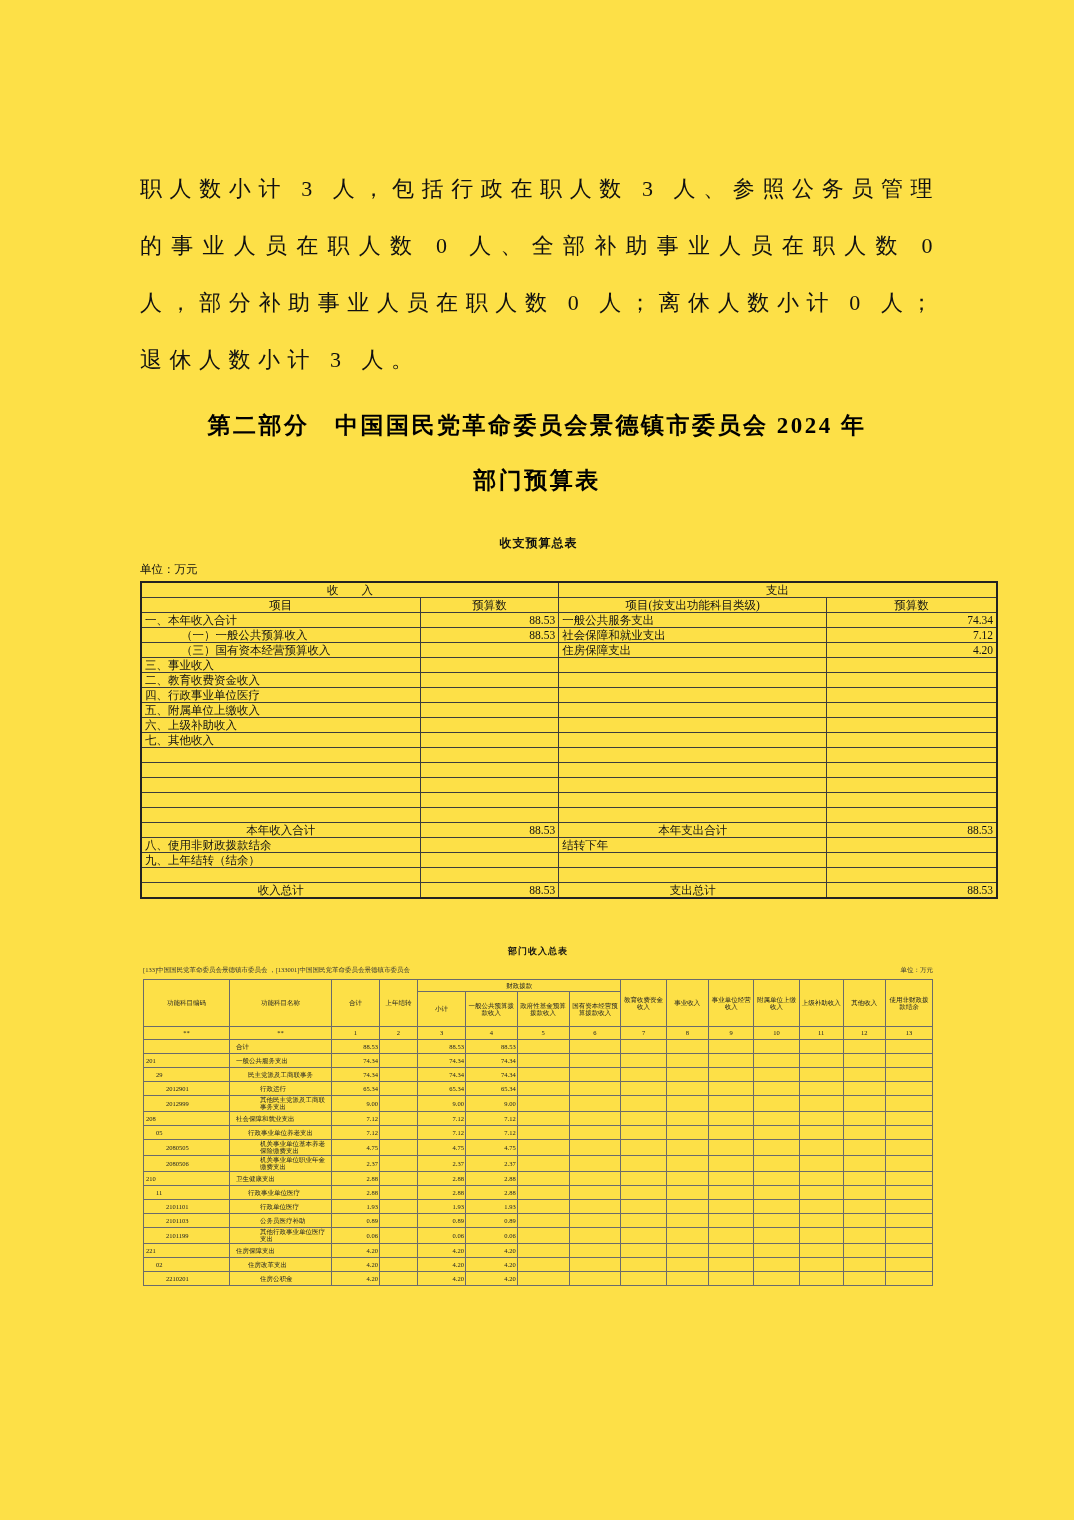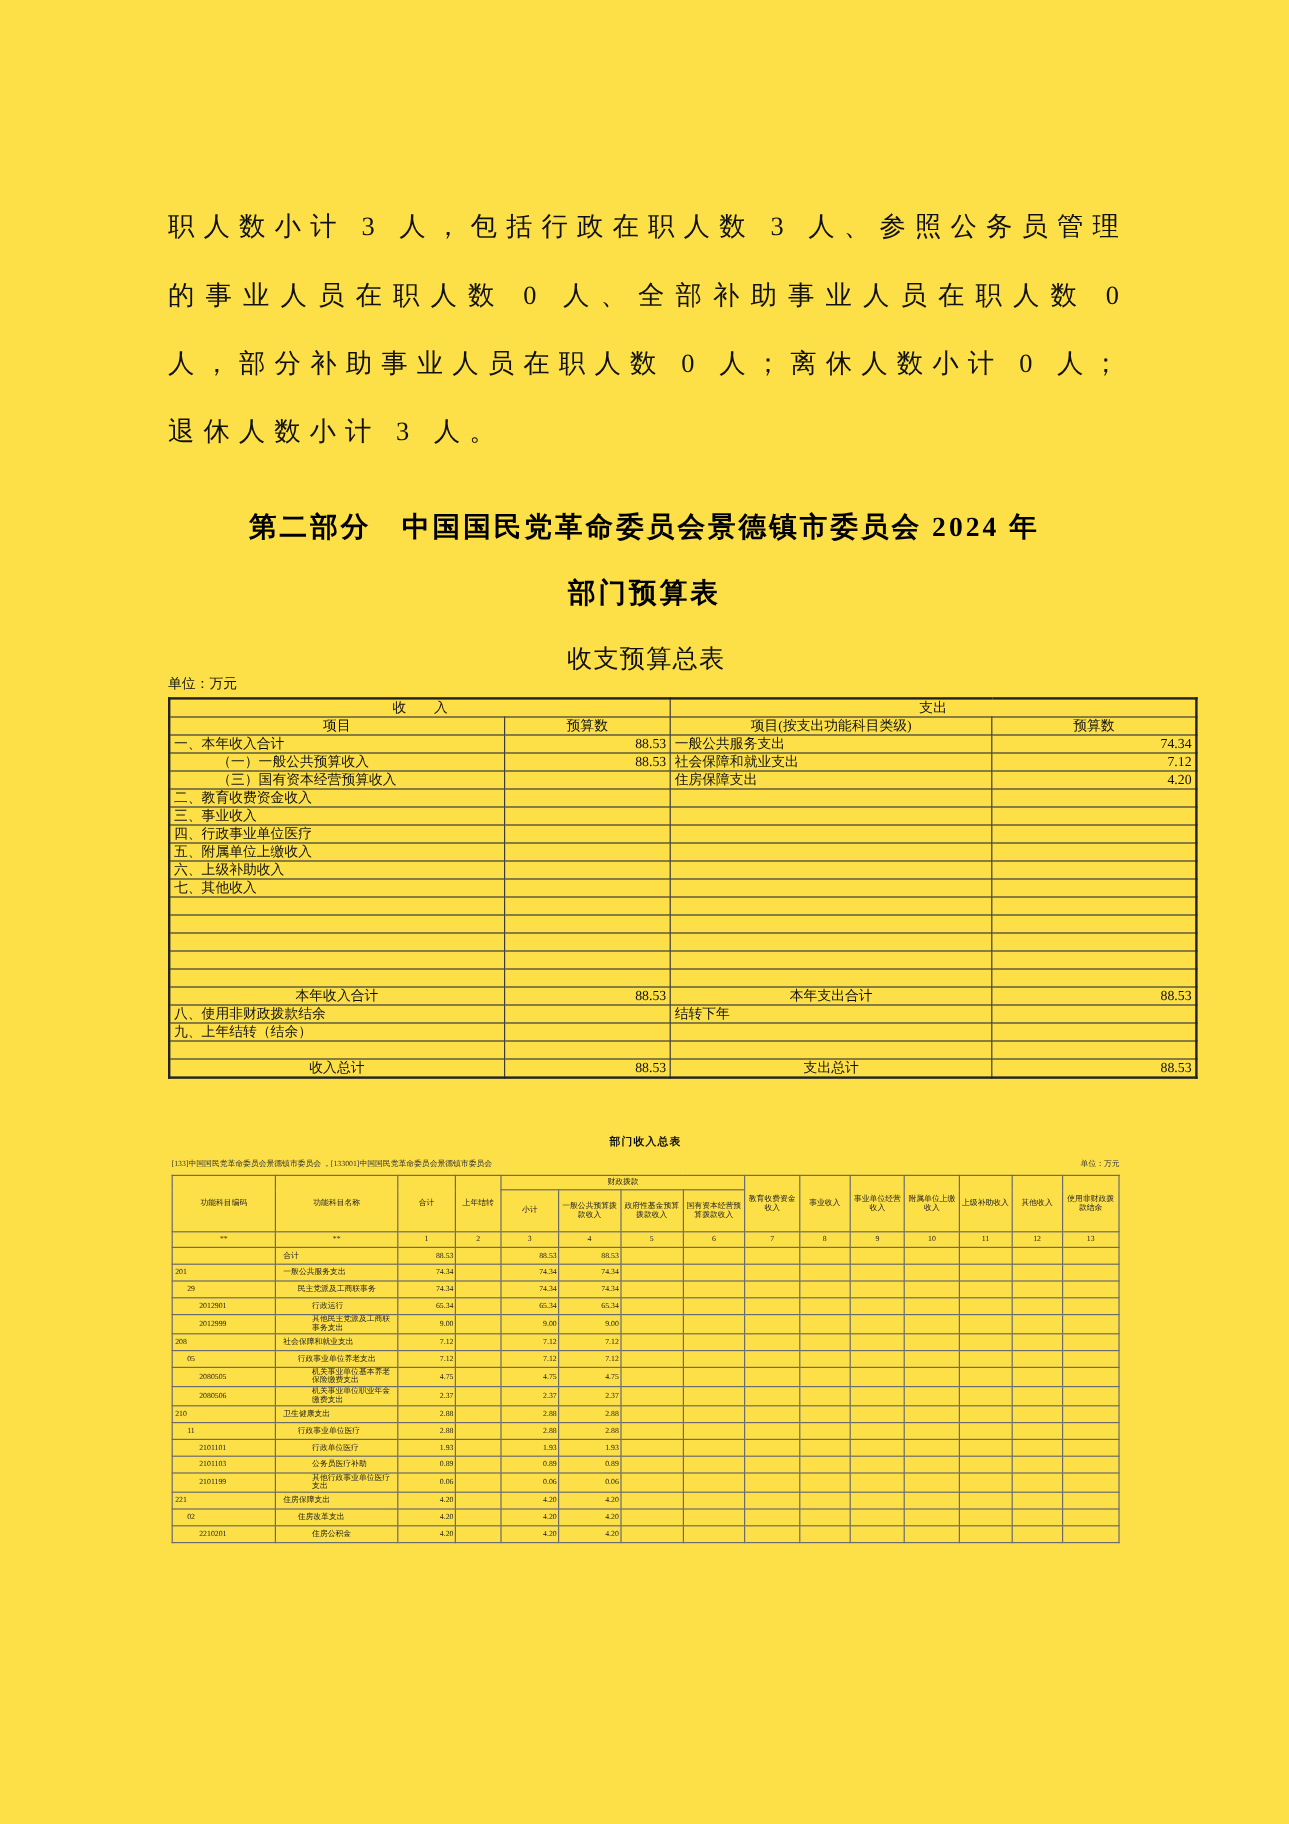--- a/index.html
+++ b/index.html
@@ -1,23 +1,23 @@
 <!DOCTYPE html>
 <html><head>
 <meta charset="utf-8">
 <style>
   html,body{margin:0;padding:0;background:#fff;}
   .page{position:relative;width:1074px;height:1520px;background:#fde047;overflow:hidden;
         font-family:"Liberation Serif","DejaVu Serif",serif;color:#111;}
   .intro{position:absolute;left:140px;top:138px;width:800px;font-size:22px;line-height:57px;
          letter-spacing:7.5px;text-align:justify;color:#111;}
-  .heading{position:absolute;left:90px;top:412px;width:894px;text-align:center;font-weight:bold;
+  .heading{position:absolute;left:90px;top:398px;width:894px;text-align:center;font-weight:bold;
            font-size:23px;line-height:55px;letter-spacing:2.5px;color:#000;}
-  .t1-title{position:absolute;left:140px;top:535px;width:797px;text-align:center;font-weight:normal;
-            font-size:21px;letter-spacing:1px;}
+  .t1-title{position:absolute;left:140px;top:535px;width:797px;text-align:center;font-weight:bold;
+            font-size:12px;letter-spacing:1px;}
   .t1-meta{position:absolute;left:140px;top:562px;width:797px;display:flex;
            justify-content:space-between;font-size:11.5px;}
   table{border-collapse:collapse;table-layout:fixed;}
   .table1{position:absolute;left:140px;top:581px;width:858px;font-size:11.5px;border:2px solid #222;}
   .table1 th,.table1 td{border:1px solid #3c3c3c;padding:0 3px;height:14px;line-height:13px;
             font-weight:normal;overflow:hidden;white-space:nowrap;}
   .table1 thead th{text-align:center;}
   .table1 .val{text-align:right;}
   .table1 .item{text-align:left;}
   .table1 .item.ind{padding-left:39px;}
@@ -94,27 +94,27 @@
           <td class="item">社会保障和就业支出</td>
           <td class="val">7.12</td>
         </tr>
         <tr>
           <td class="item ind">（三）国有资本经营预算收入</td>
           <td class="val"></td>
           <td class="item">住房保障支出</td>
           <td class="val">4.20</td>
         </tr>
         <tr>
+          <td class="item">三、事业收入</td>
+          <td class="val"></td>
+          <td class="item"></td>
+          <td class="val"></td>
+        </tr>
+        <tr>
           <td class="item">二、教育收费资金收入</td>
-          <td class="val"></td>
-          <td class="item"></td>
-          <td class="val"></td>
-        </tr>
-        <tr>
-          <td class="item">三、事业收入</td>
           <td class="val"></td>
           <td class="item"></td>
           <td class="val"></td>
         </tr>
         <tr>
           <td class="item">四、行政事业单位医疗</td>
           <td class="val"></td>
           <td class="item"></td>
           <td class="val"></td>
         </tr>

